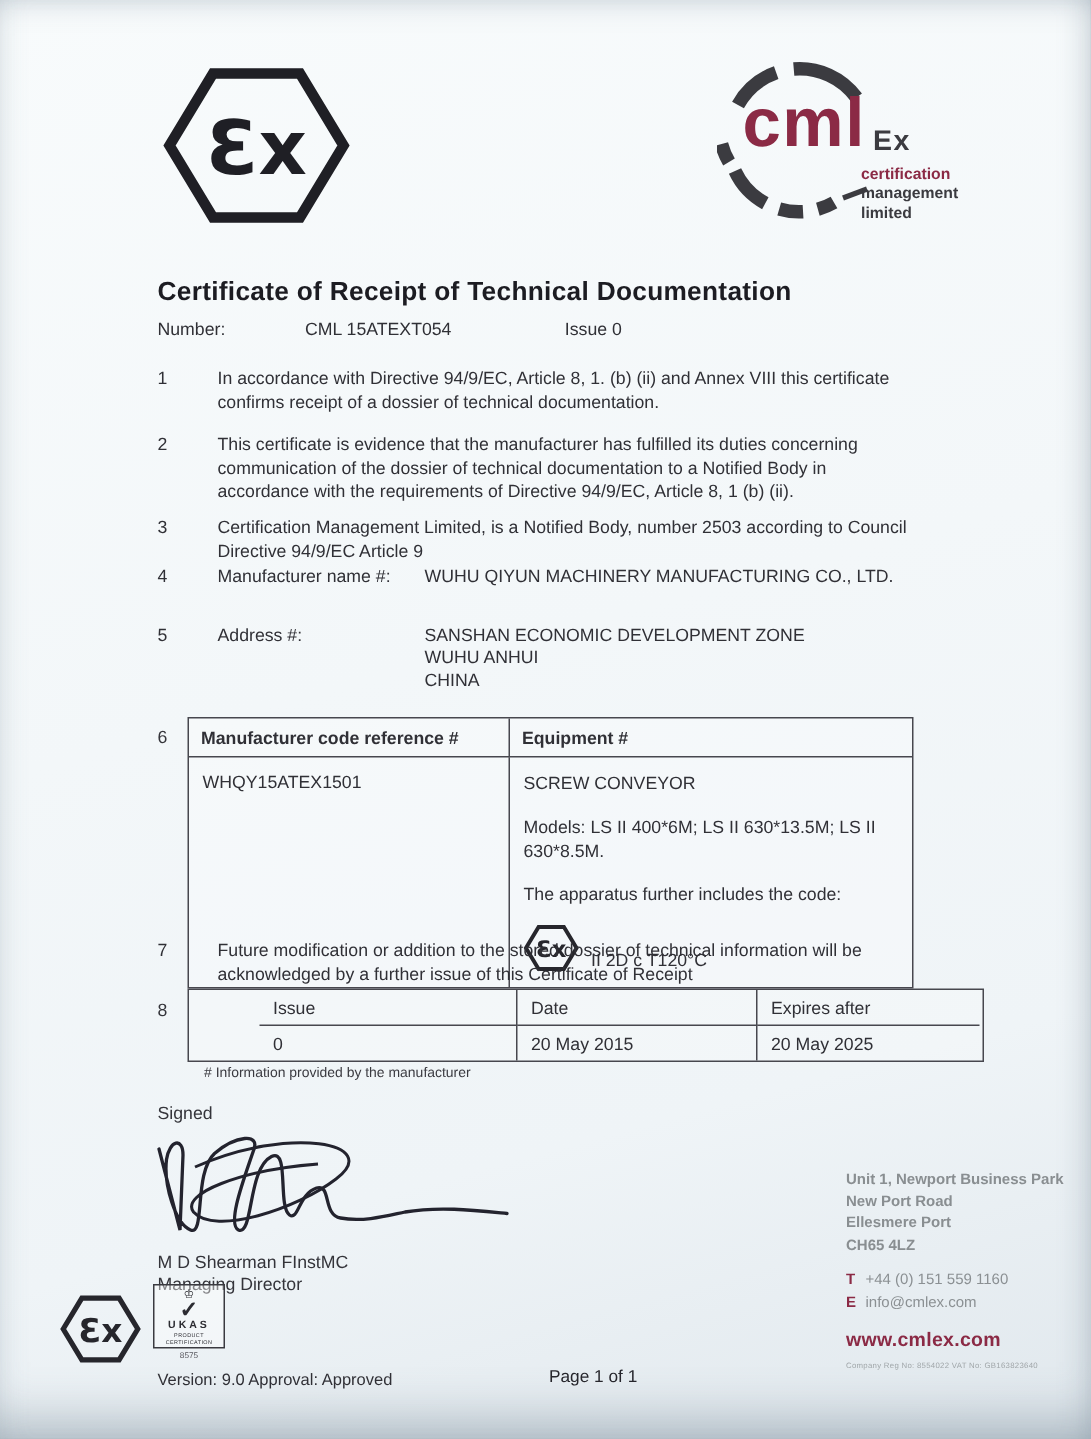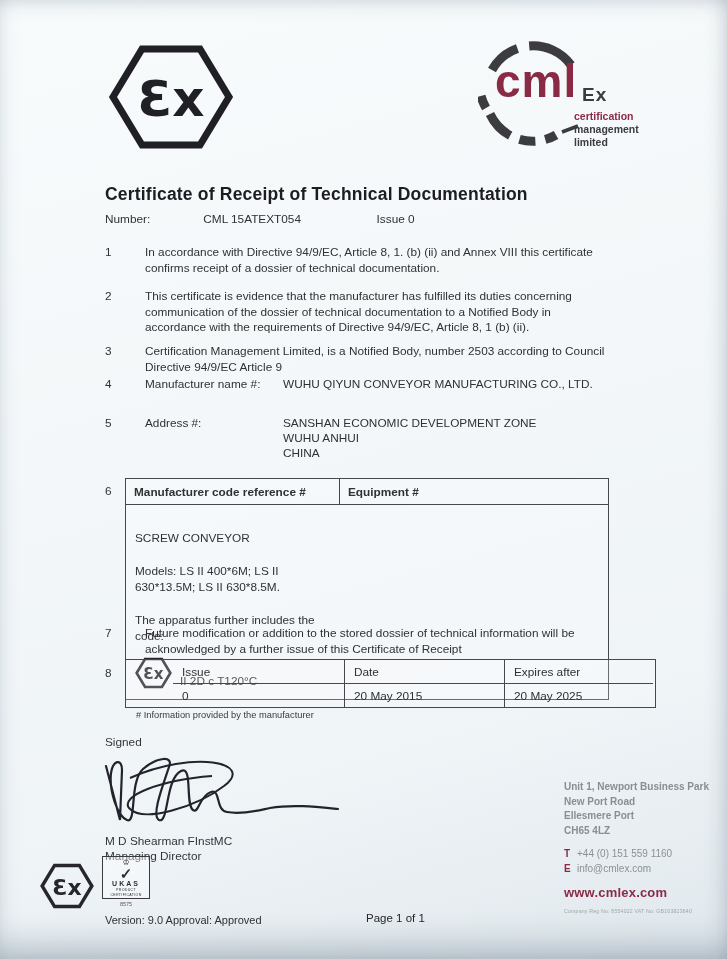--- a/index.html
+++ b/index.html
@@ -54,21 +54,21 @@
   .addr-lines div{line-height:14.8px;}
 
   
   .t6-num{left:105px;top:484px;font-size:11.8px;}
   .t6{left:125px;top:478px;width:482px;border:1.4px solid #47474e;background:rgba(255,255,255,.25);
       display:grid;grid-template-columns:214px 1fr;font-size:11.8px;color:#303036;}
   .t6 .hcell{border-bottom:1.2px solid #47474e;font-weight:bold;padding:6px 8px 5px;}
   .t6 .hcell.first{border-right:1.2px solid #47474e;}
   .t6 .bcell{padding:9px 9px 10px;}
   .t6 .bcell.first{border-right:1.2px solid #47474e;}
-  .t6 .equip p{margin:16px 0 12px;line-height:16.5px;}
+  .t6 .equip p{margin:0 0 12px;line-height:16.5px;}
   .code-row{display:flex;align-items:flex-end;gap:8px;margin-top:2px;}
   .code-row .code-text{padding-bottom:1px;}
 
   
   .t8-num{left:105px;top:666px;font-size:11.8px;}
   .t8{left:125px;top:659px;width:482px;border:1.4px solid #47474e;background:rgba(255,255,255,.2);
       display:grid;grid-template-columns:172px 160px 148px;font-size:11.8px;color:#303036;padding-left:47px;}
   .t8 .cell{padding:5px 9px 4px;}
   .t8 .hrow{font-weight:normal;border-bottom:1.2px solid #47474e;}
   .t8 .vline{border-right:1.2px solid #47474e;}
@@ -146,37 +146,38 @@
     <div class="body">This certificate is evidence that the manufacturer has fulfilled its duties concerning communication of the dossier of technical documentation to a Notified Body in accordance with the requirements of Directive 94/9/EC, Article 8, 1 (b) (ii).</div>
   </div>
   <div class="abs clause c3">
     <div class="num">3</div>
     <div class="body">Certification Management Limited, is a Notified Body, number 2503 according to Council Directive 94/9/EC Article 9</div>
   </div>
 
   <div class="abs pair p4">
     <div class="num">4</div>
     <div class="lbl">Manufacturer name #:</div>
-    <div class="val">WUHU QIYUN CONVEYOR MANUFACTURING CO., LTD.</div>
+    <div class="val">WUHU QIYUN MACHINERY MANUFACTURING CO., LTD.</div>
   </div>
 
   <div class="abs pair p5">
     <div class="num">5</div>
     <div class="lbl">Address #:</div>
     <div class="val addr-lines">
       <div>SANSHAN ECONOMIC DEVELOPMENT ZONE</div>
       <div>WUHU ANHUI</div>
       <div>CHINA</div>
     </div>
   </div>
 
   <div class="abs t6-num">6</div>
   <div class="abs t6">
     <div class="hcell first">Manufacturer code reference #</div>
     <div class="hcell">Equipment #</div>
+    <div class="bcell first">WHQY15ATEX1501</div>
     <div class="bcell equip">
       <p>SCREW CONVEYOR</p>
       <p>Models: LS II 400*6M; LS II 630*13.5M; LS II 630*8.5M.</p>
       <p>The apparatus further includes the code:</p>
       <div class="code-row">
         <svg width="37" height="32" viewBox="0 0 126 110">
           <polygon points="5,55 34,7 92,7 121,55 92,103 34,103" fill="none" stroke="#26262c" stroke-width="9"></polygon>
           <text x="63" y="76" text-anchor="middle" font-family="DejaVu Sans, sans-serif" font-weight="bold" font-size="52" fill="#26262c">Ɛx</text>
         </svg>
         <span class="code-text">II 2D c T120°C</span>

